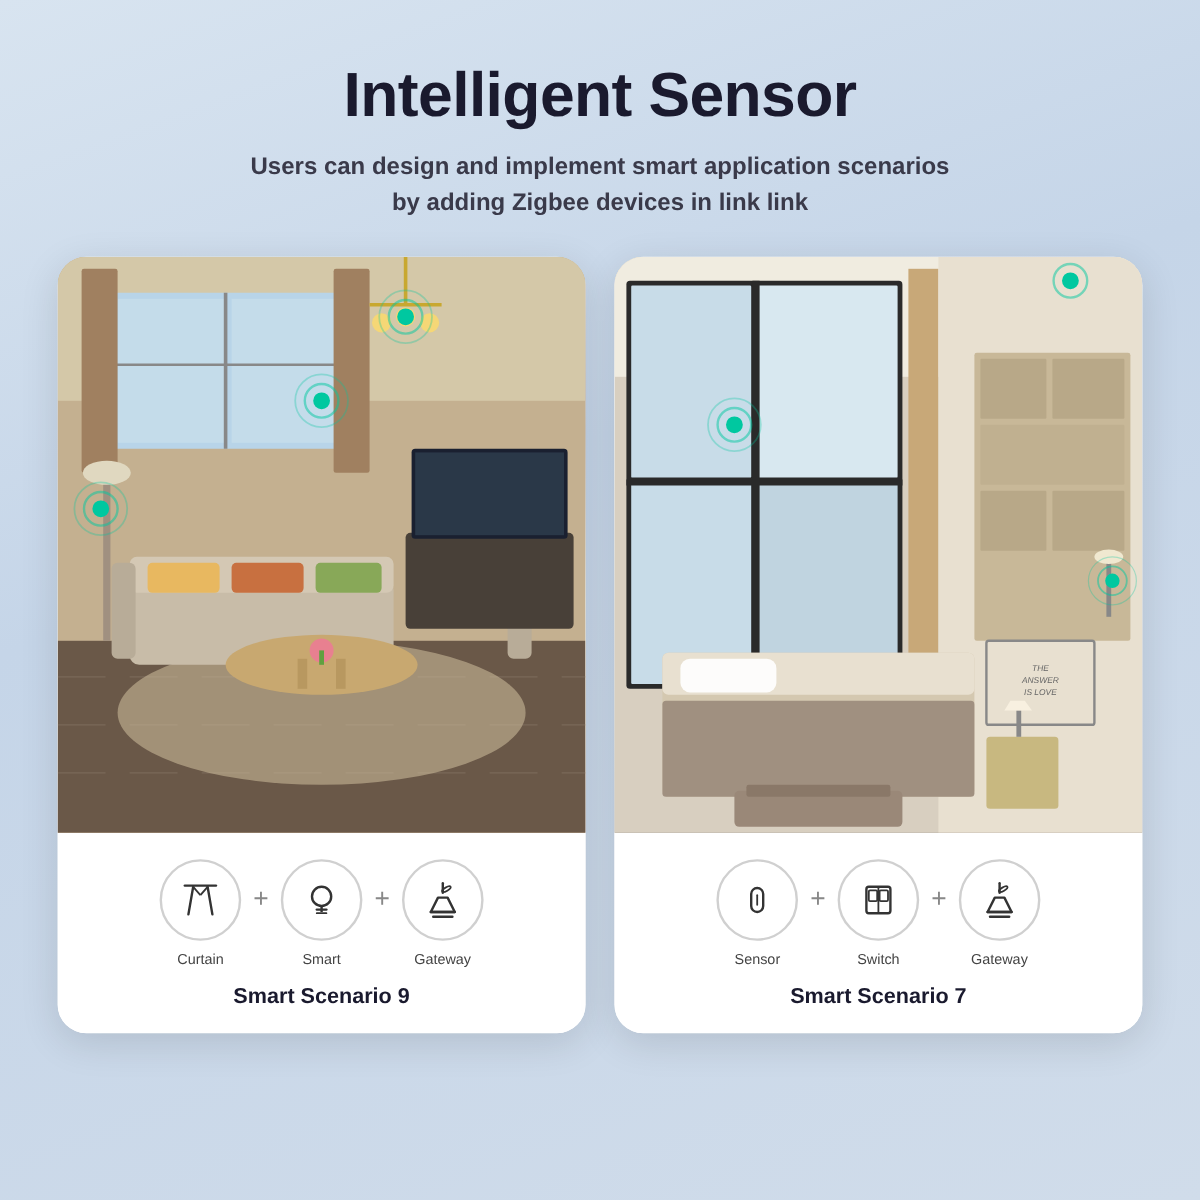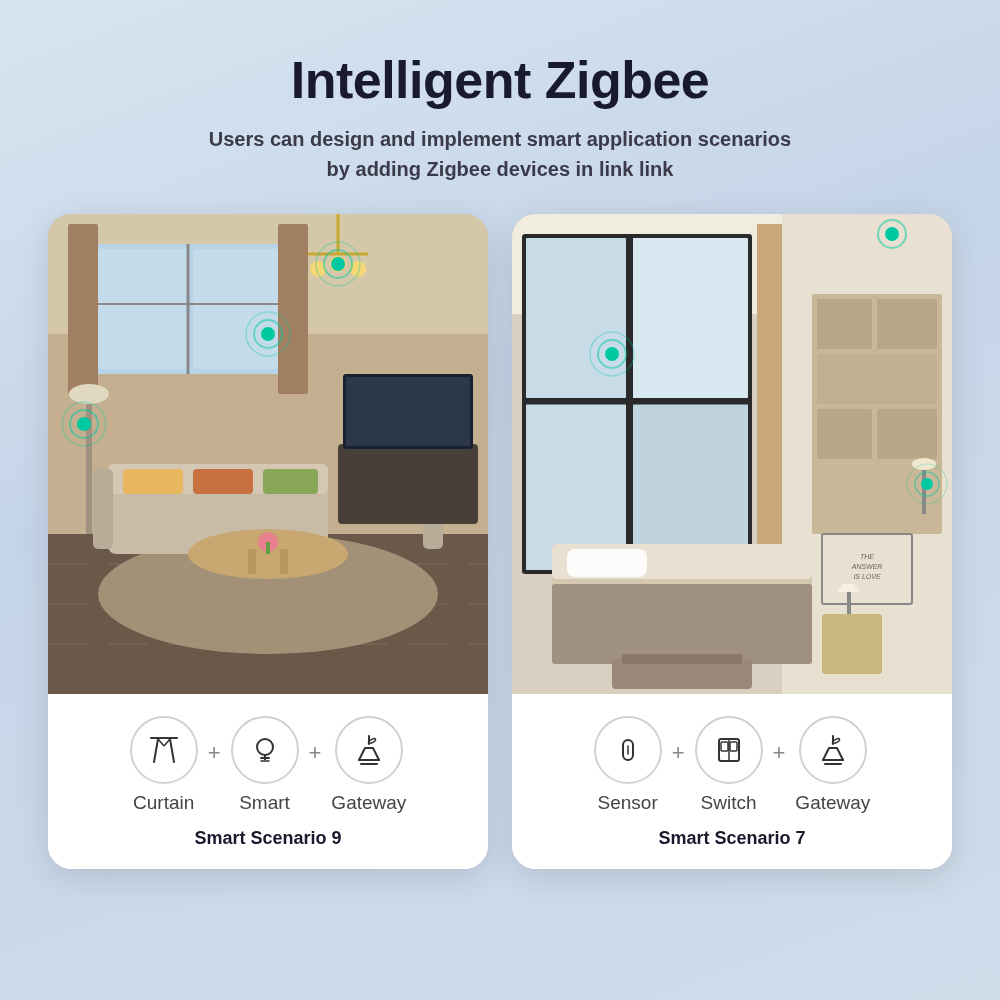--- a/index.html
+++ b/index.html
@@ -92,21 +92,21 @@
       align-items: center;
       justify-content: center;
     }
 
     .device-icon svg {
       width: 36px;
       height: 36px;
     }
 
     .device-label {
-      font-size: 19px;
+      font-size: 12px;
       color: #444;
       font-weight: 400;
     }
 
     .plus-sign {
       font-size: 22px;
       color: #888;
       font-weight: 300;
       padding-bottom: 24px;
     }
@@ -126,21 +126,21 @@
 
     .br-bg {
       background:
         linear-gradient(to bottom, #e8e0d0 0%, #f0ece4 20%, #d8d0c0 50%, #c8bfb0 70%, #b0a898 100%);
     }
   </style>
 </head>
 <body>
 
 <div class="header">
-  <h1>Intelligent Zigbee</h1>
+  <h1>Intelligent Sensor</h1>
   <p>
     <span>Users can design and implement smart application scenarios</span><br>
     <span>by adding Zigbee devices in link link</span>
   </p>
 </div>
 
 <div class="cards-container">
 
   <div class="card">
     <div class="card-image lr-bg">

